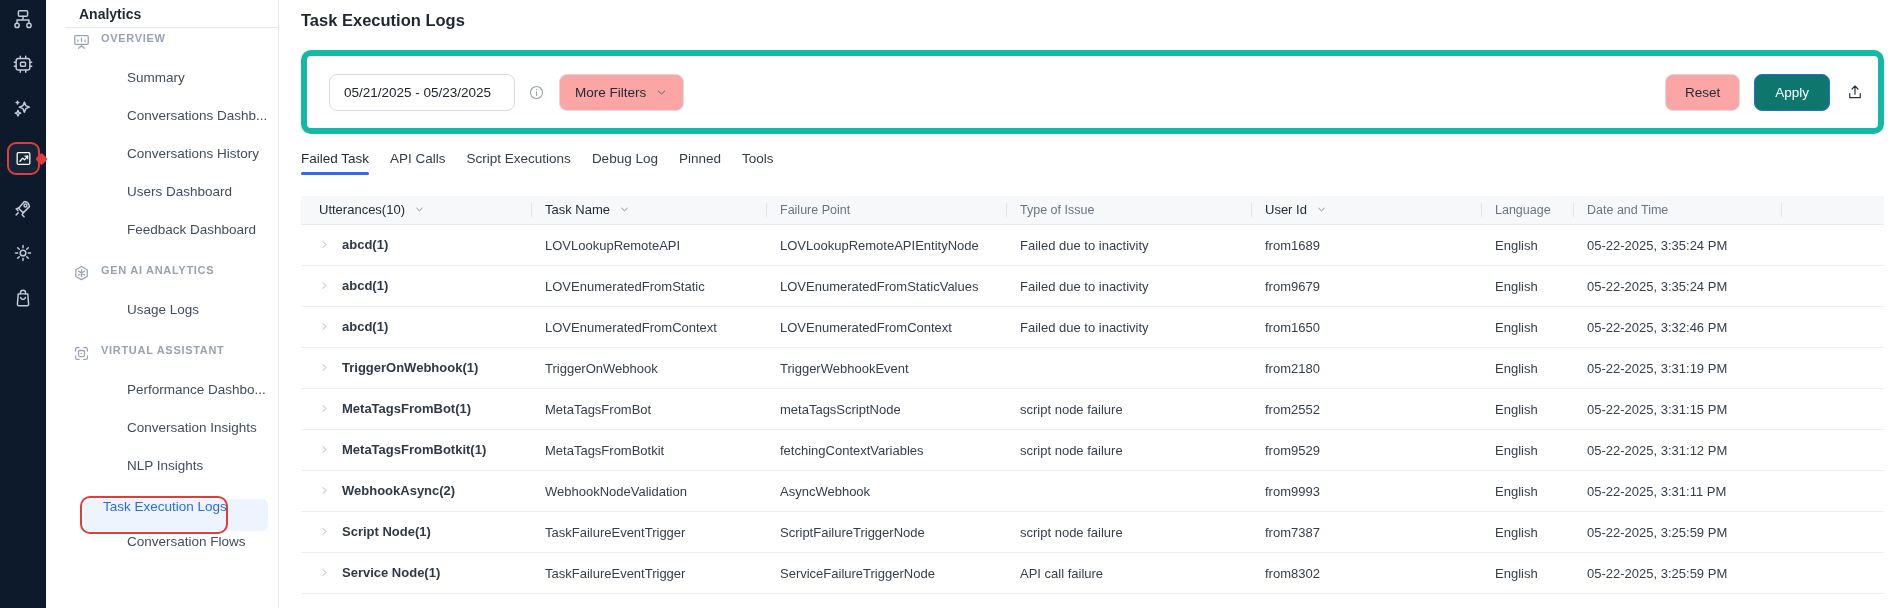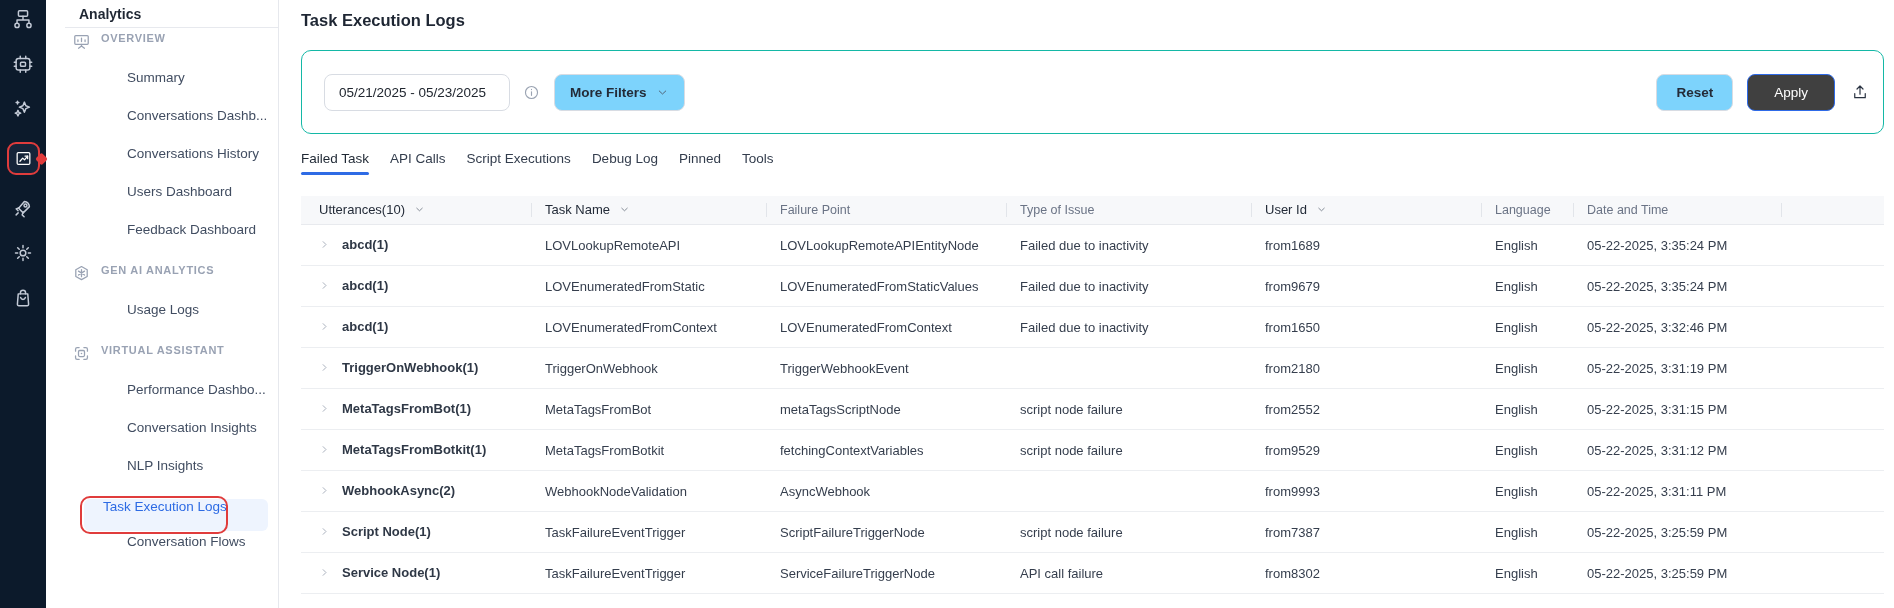--- a/index.html
+++ b/index.html
@@ -32,34 +32,34 @@
         white-space:nowrap;overflow:hidden;}
   .side-item.selected{height:32px;margin:3px 10px 3px 38px;padding-left:19px;
         background:#EEF4FE;border-radius:6px;color:#2D6BE4;position:relative;overflow:visible;}
   .side-ann{position:absolute;left:-4px;top:-3px;width:148px;height:38px;border:2.5px solid #E03C3C;
         border-radius:10px;box-sizing:border-box;pointer-events:none;}
 
   
   .main{flex:1;min-width:0;padding:10px 10px 0 22px;box-sizing:border-box;}
   .page-title{margin:0;font-size:16.5px;line-height:20px;font-weight:700;color:#1E2633;}
 
-  .filter-card{margin-top:20px;height:84px;border:1px solid #14b8a6;border-radius:10px;
+  .filter-card{margin-top:20px;height:84px;border:6px solid #14b8a6;border-radius:10px;
         display:flex;align-items:center;padding:0 10px 0 22px;box-sizing:border-box;background:#fff;}
   .date-input{width:186px;height:37px;border:1px solid #D8DCE3;border-radius:8px;display:flex;
         align-items:center;padding:0 14px;font-size:13.5px;color:#20262F;box-sizing:border-box;cursor:text;}
   .info{margin-left:13px;color:#9AA3B2;display:flex;cursor:pointer;}
   .info svg{width:17px;height:17px;}
   .btn{height:37px;border-radius:8px;font-size:13.5px;font-family:inherit;display:flex;
         align-items:center;justify-content:center;cursor:pointer;box-sizing:border-box;}
-  .btn.ghost{background:#7dd3fc;border:1px solid #D8DCE3;color:#232B38;font-weight:bold;}
+  .btn.ghost{background:#fca5a5;border:1px solid #D8DCE3;color:#232B38;}
   .btn.mf{margin-left:14px;padding:0 15px;gap:9px;}
   .btn.mf svg{width:13px;height:13px;color:#4A5465;}
   .spacer{flex:1;}
   .btn.reset{padding:0 19px;}
-  .btn.apply{margin-left:14px;padding:0 26px;background:#404040;border:1px solid #2E6AE8;color:#fff;}
+  .btn.apply{margin-left:14px;padding:0 20px;background:#0f766e;border:1px solid #2E6AE8;color:#fff;}
   .export{margin-left:12px;padding:4px;color:#2A3342;display:flex;cursor:pointer;}
   .export svg{width:18px;height:18px;}
 
   .tabs{margin-top:17px;display:flex;gap:21px;}
   .tab{font-size:13.5px;color:#333D4D;padding-bottom:9px;position:relative;cursor:pointer;white-space:nowrap;}
   .tab.active{color:#1F2834;font-weight:500;}
   .tab.active::after{content:"";position:absolute;left:0;right:0;bottom:0;height:3px;
         border-radius:2px;background:#2E6BE5;}
 
   

